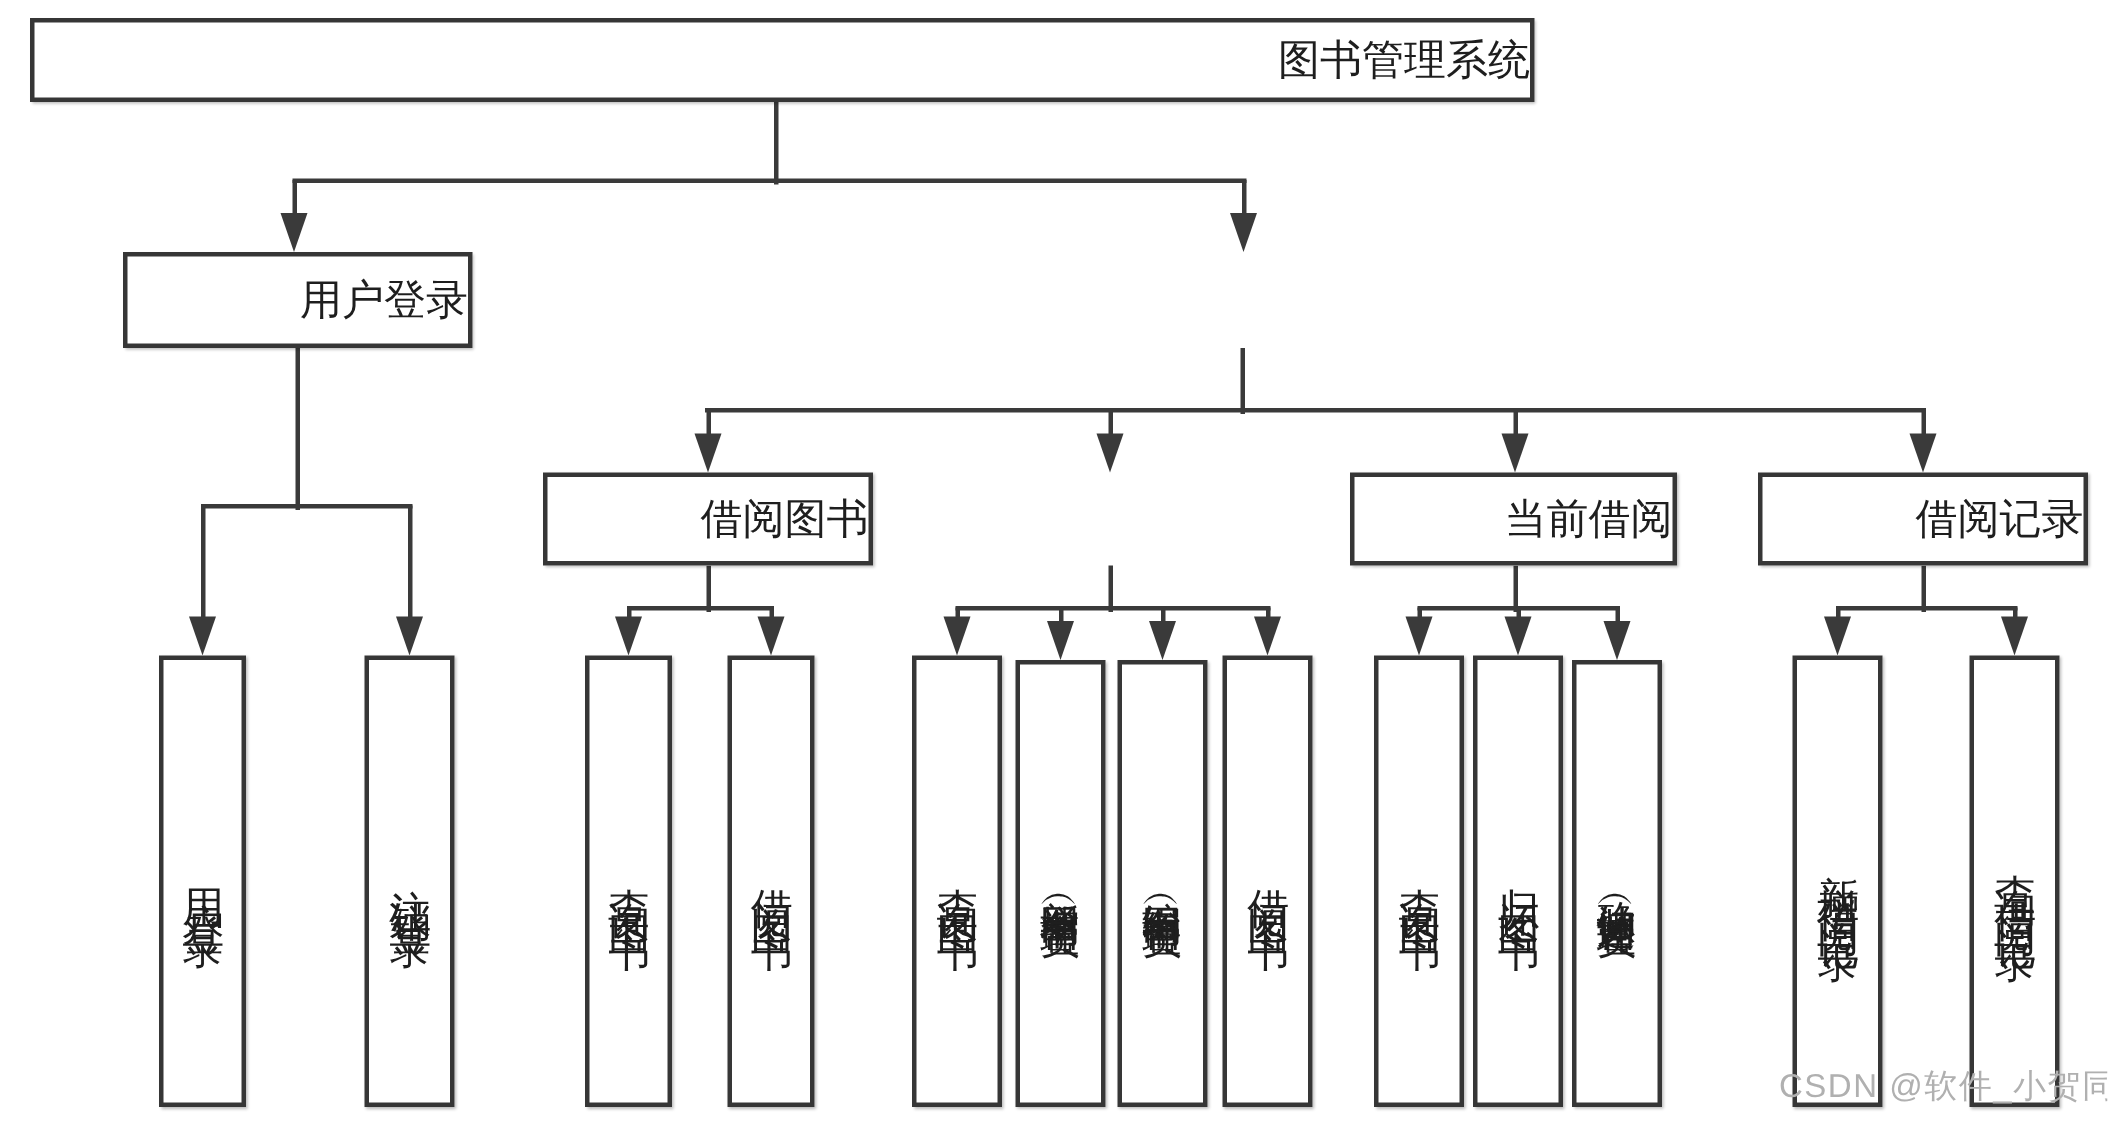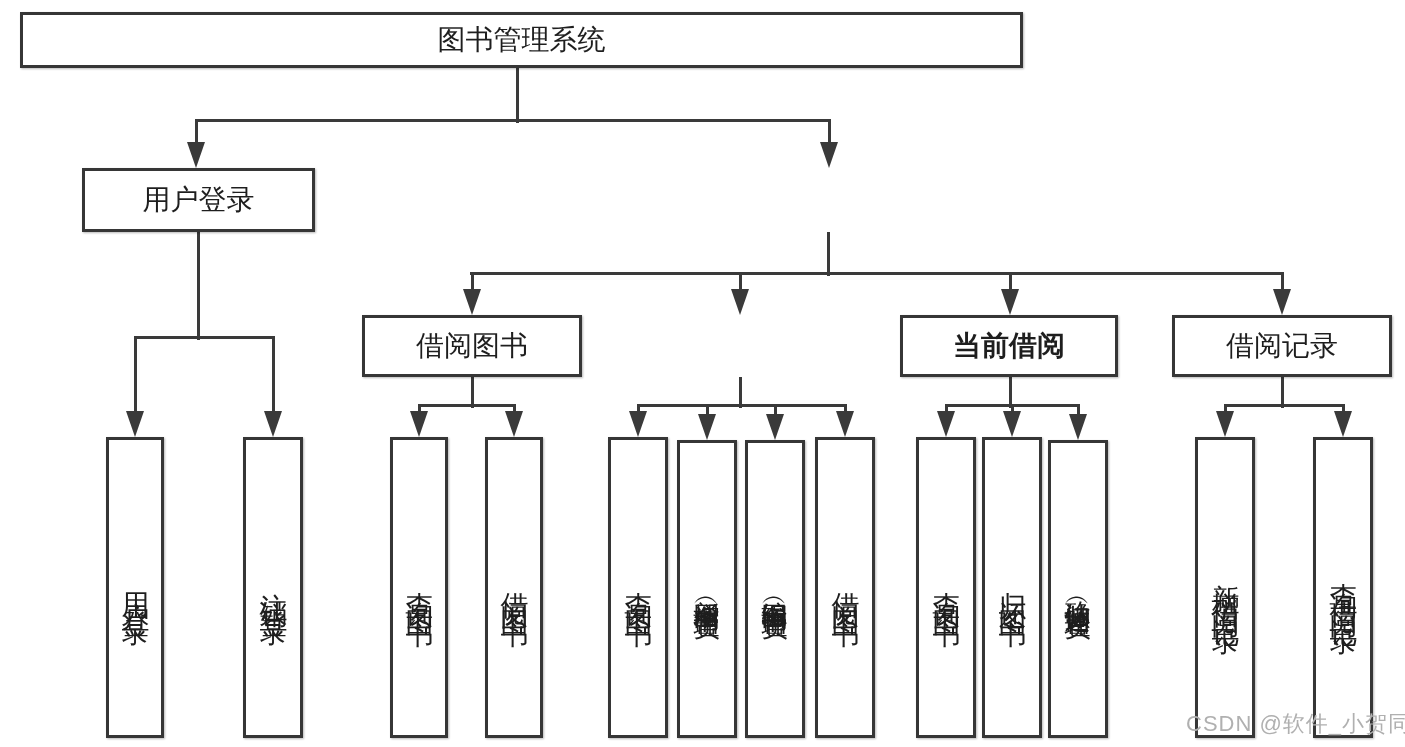--- a/index.html
+++ b/index.html
@@ -16,21 +16,21 @@
     position: absolute;
     background: #ffffff;
     border: 3px solid #363636;
     box-shadow: 1px 1px 2px rgba(0,0,0,0.28);
     display: flex;
     align-items: center;
     justify-content: center;
     color: #1e1e1e;
     z-index: 2;
   }
-  .node.h { font-size: 28px; }
+  .node.h { font-size: 28px; justify-content: flex-end; }
   .node.v { font-size: 28px; }
   .v .label {
     writing-mode: vertical-rl;
     text-orientation: mixed;
     letter-spacing: 9px;
     line-height: 1;
     white-space: nowrap;
   }
   .v.tight { font-size: 26px; }
   .v.tight .label { letter-spacing: 2px; }
@@ -63,21 +63,21 @@
     <span class="label">图书管理系统</span>
   </div>
 
   <div class="node h" style="left:82px;top:168px;width:233px;height:64px;">
     <span class="label">用户登录</span>
   </div>
 
   <div class="node h" style="left:362px;top:315px;width:220px;height:62px;">
     <span class="label">借阅图书</span>
   </div>
-  <div class="node h" style="left:900px;top:315px;width:218px;height:62px;font-weight:bold;">
+  <div class="node h" style="left:900px;top:315px;width:218px;height:62px;">
     <span class="label">当前借阅</span>
   </div>
   <div class="node h" style="left:1172px;top:315px;width:220px;height:62px;">
     <span class="label">借阅记录</span>
   </div>
 
   <div class="node v" style="left:106px;top:437px;width:58px;height:301px;">
     <span class="label">用户登录</span>
   </div>
   <div class="node v" style="left:243px;top:437px;width:60px;height:301px;">

